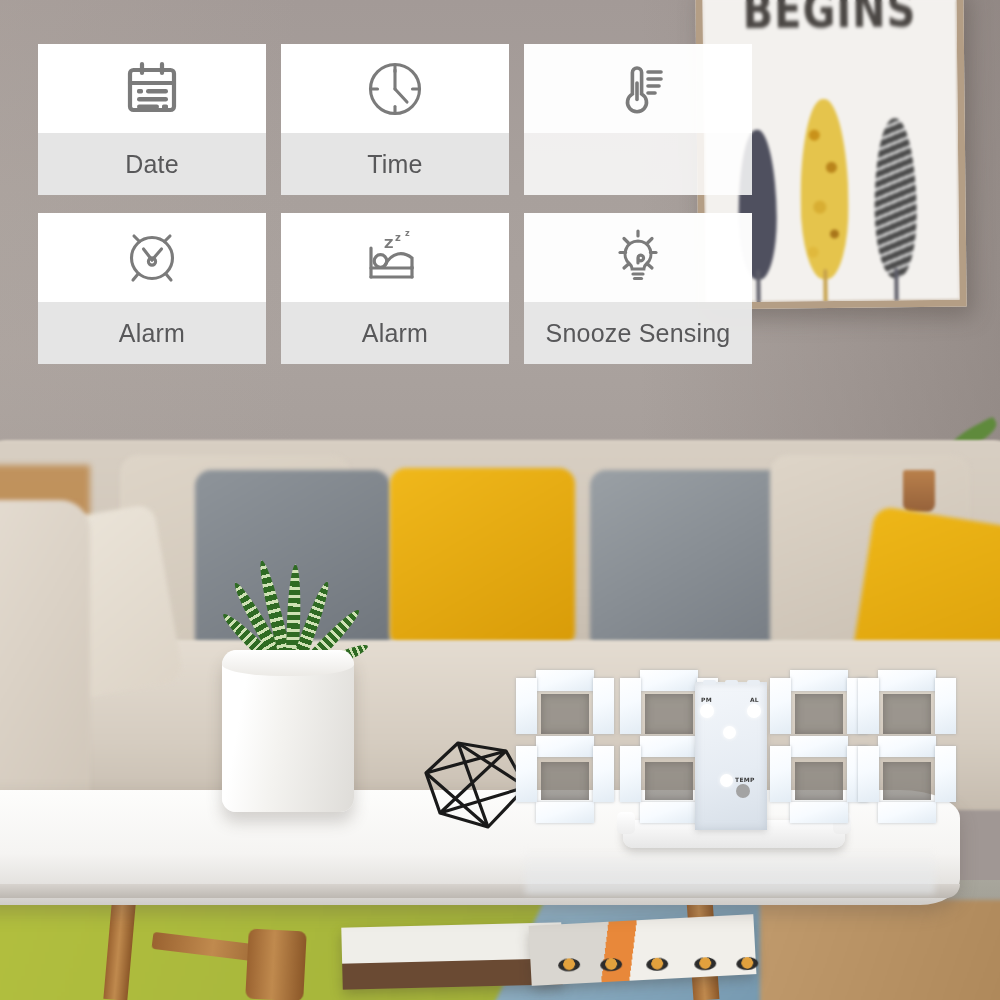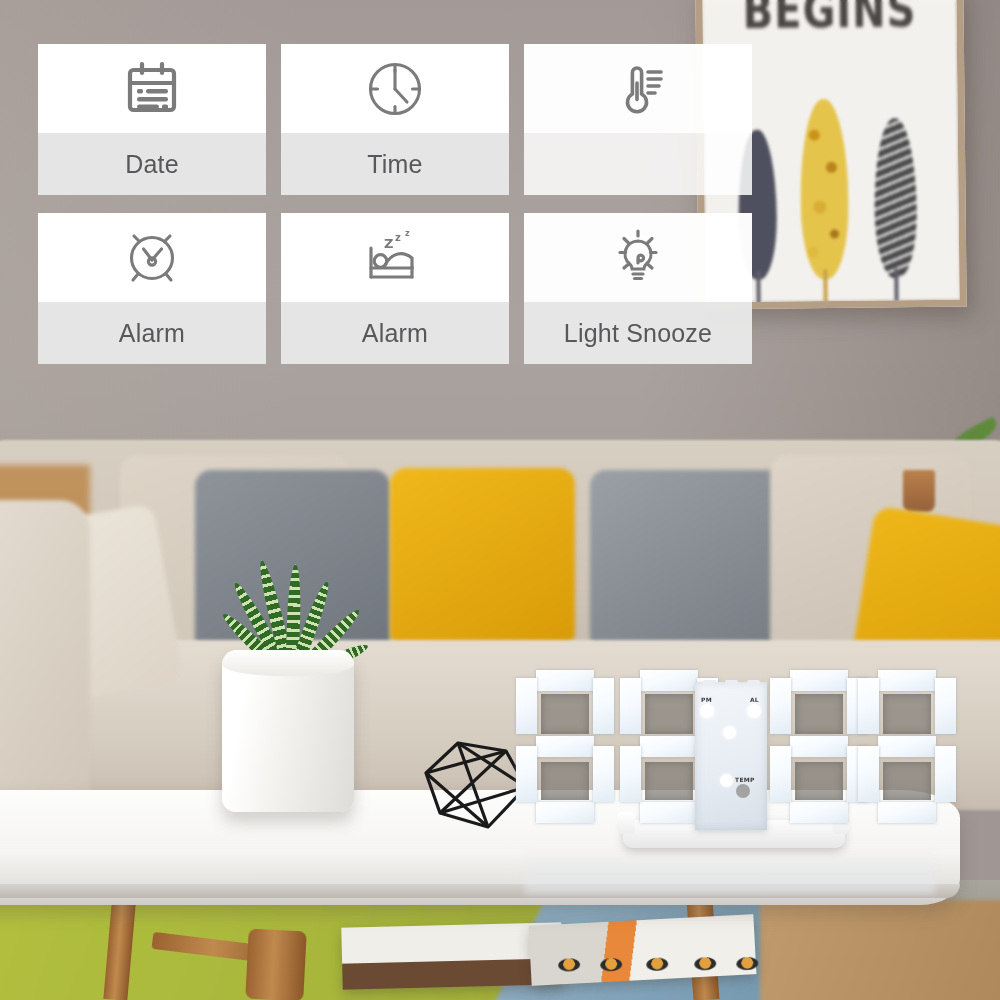--- a/index.html
+++ b/index.html
@@ -557,16 +557,16 @@
           <line x1="31" y1="4" x2="31" y2="9"></line>
           <line x1="13" y1="25.5" x2="18.5" y2="25.5"></line>
           <line x1="43.5" y1="25.5" x2="49" y2="25.5"></line>
           <line x1="17" y1="11.5" x2="21" y2="15.5"></line>
           <line x1="45" y1="11.5" x2="41" y2="15.5"></line>
           <line x1="17" y1="41" x2="21.5" y2="37"></line>
           <line x1="45" y1="41" x2="40.5" y2="37"></line>
         </g>
       </svg>
     </div>
-    <div class="card-label">Light Snooze</div>
+    <div class="card-label">Snooze Sensing</div>
   </div>
 
 </div>
 
 </body></html>

